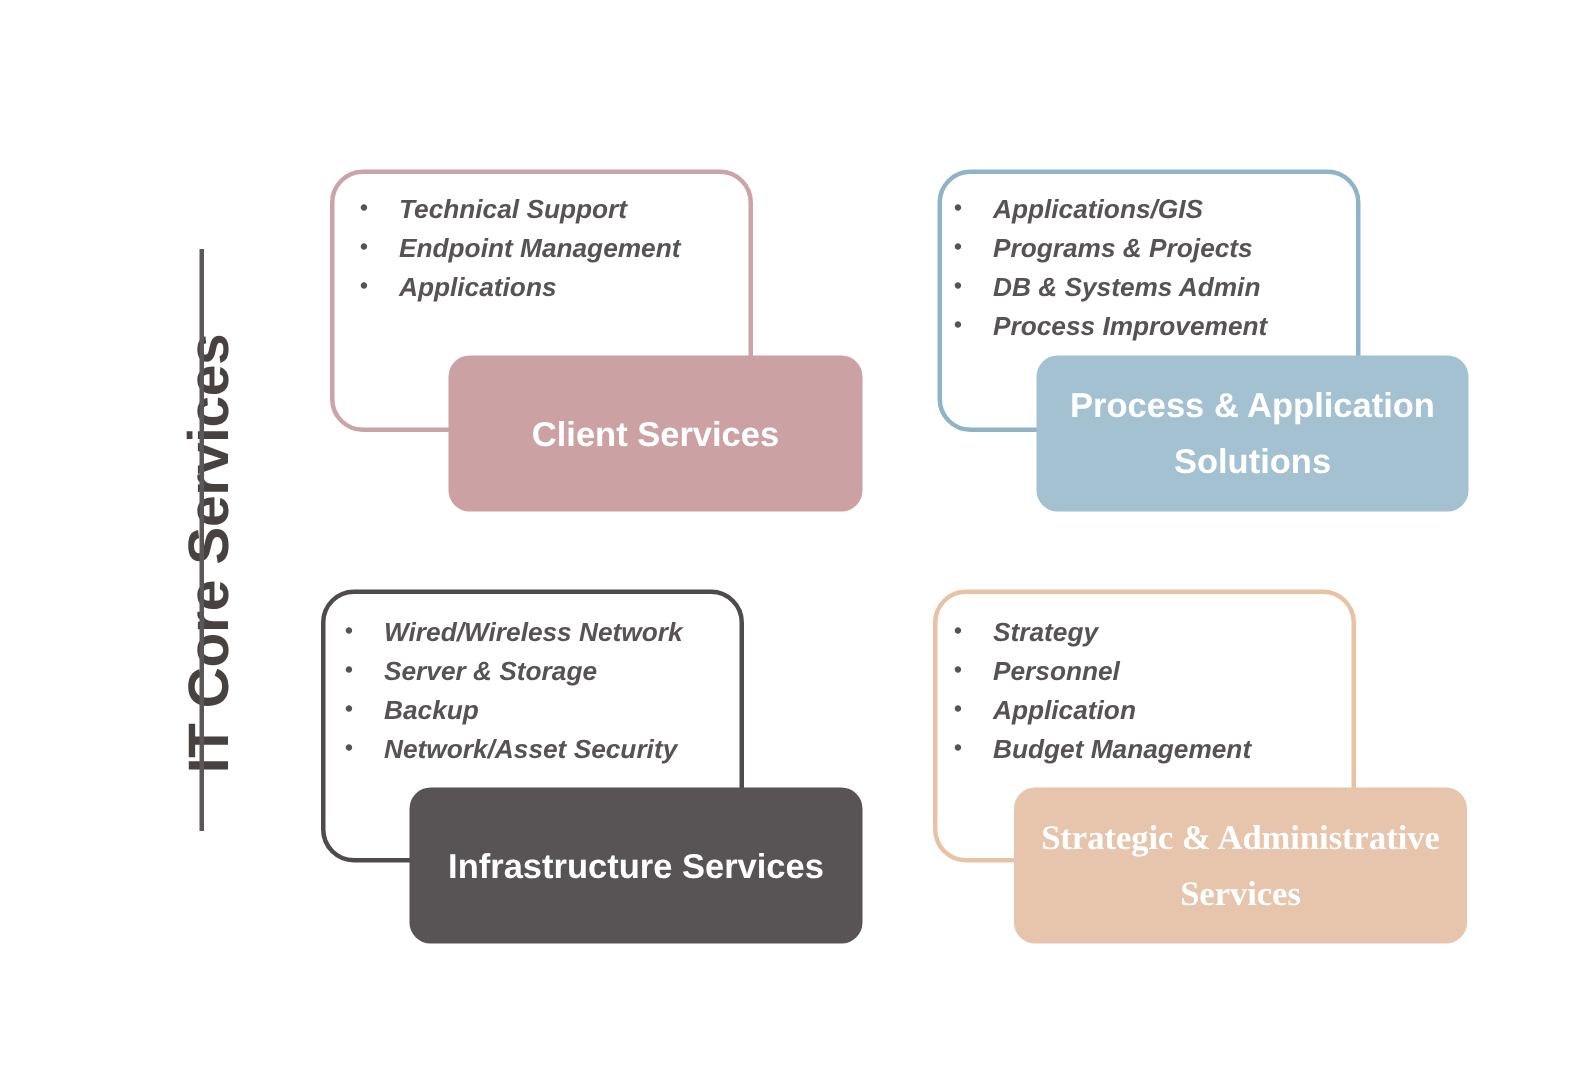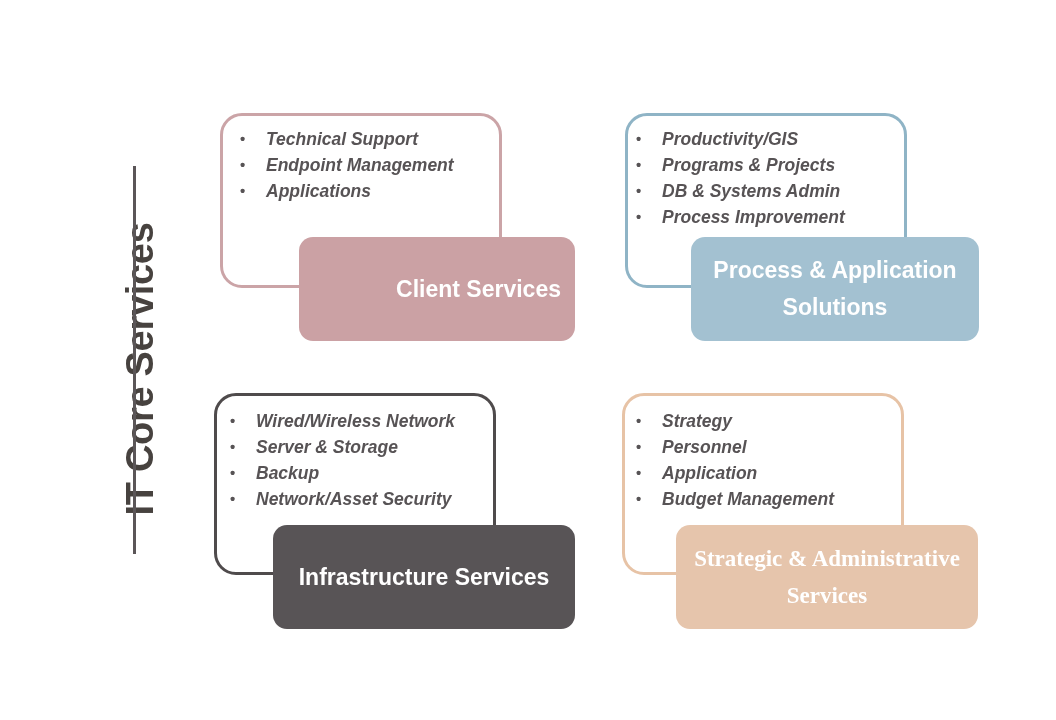--- a/index.html
+++ b/index.html
@@ -132,32 +132,32 @@
       <div class="bullet-row">
         <span class="bullet-dot">•</span>
         <span class="bullet-text">Endpoint Management</span>
       </div>
       <div class="bullet-row">
         <span class="bullet-dot">•</span>
         <span class="bullet-text">Applications</span>
       </div>
     </div>
 
-    <div class="filled-box" style="left:299px; top:237px; width:276px; height:104px; background:#cba1a4;justify-content:flex-end;">
+    <div class="filled-box" style="left:299px; top:237px; width:276px; height:104px; background:#cba1a4;">
       <span>Client Services</span>
     </div>
   </div>
 
   <div class="quad">
     <div class="outline-box" style="left:625px; top:113px; width:282px; height:175px; border-color:#8fb4c6;"></div>
 
     <div class="bullets" style="left:636px; top:126px; width:272px;">
       <div class="bullet-row">
         <span class="bullet-dot">•</span>
-        <span class="bullet-text">Productivity/GIS</span>
+        <span class="bullet-text">Applications/GIS</span>
       </div>
       <div class="bullet-row">
         <span class="bullet-dot">•</span>
         <span class="bullet-text">Programs &amp; Projects</span>
       </div>
       <div class="bullet-row">
         <span class="bullet-dot">•</span>
         <span class="bullet-text">DB &amp; Systems Admin</span>
       </div>
       <div class="bullet-row">

